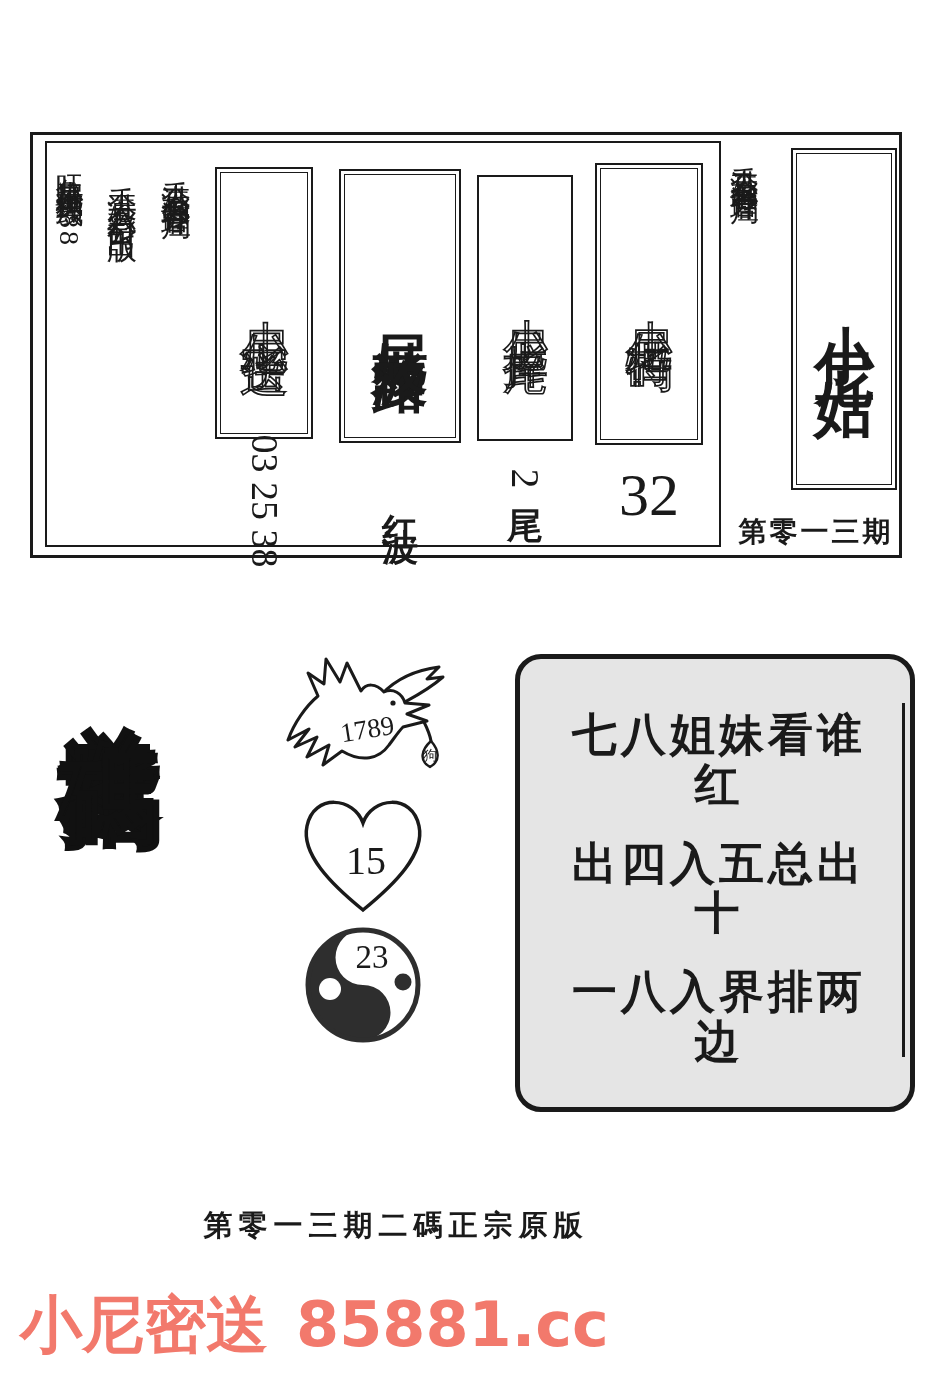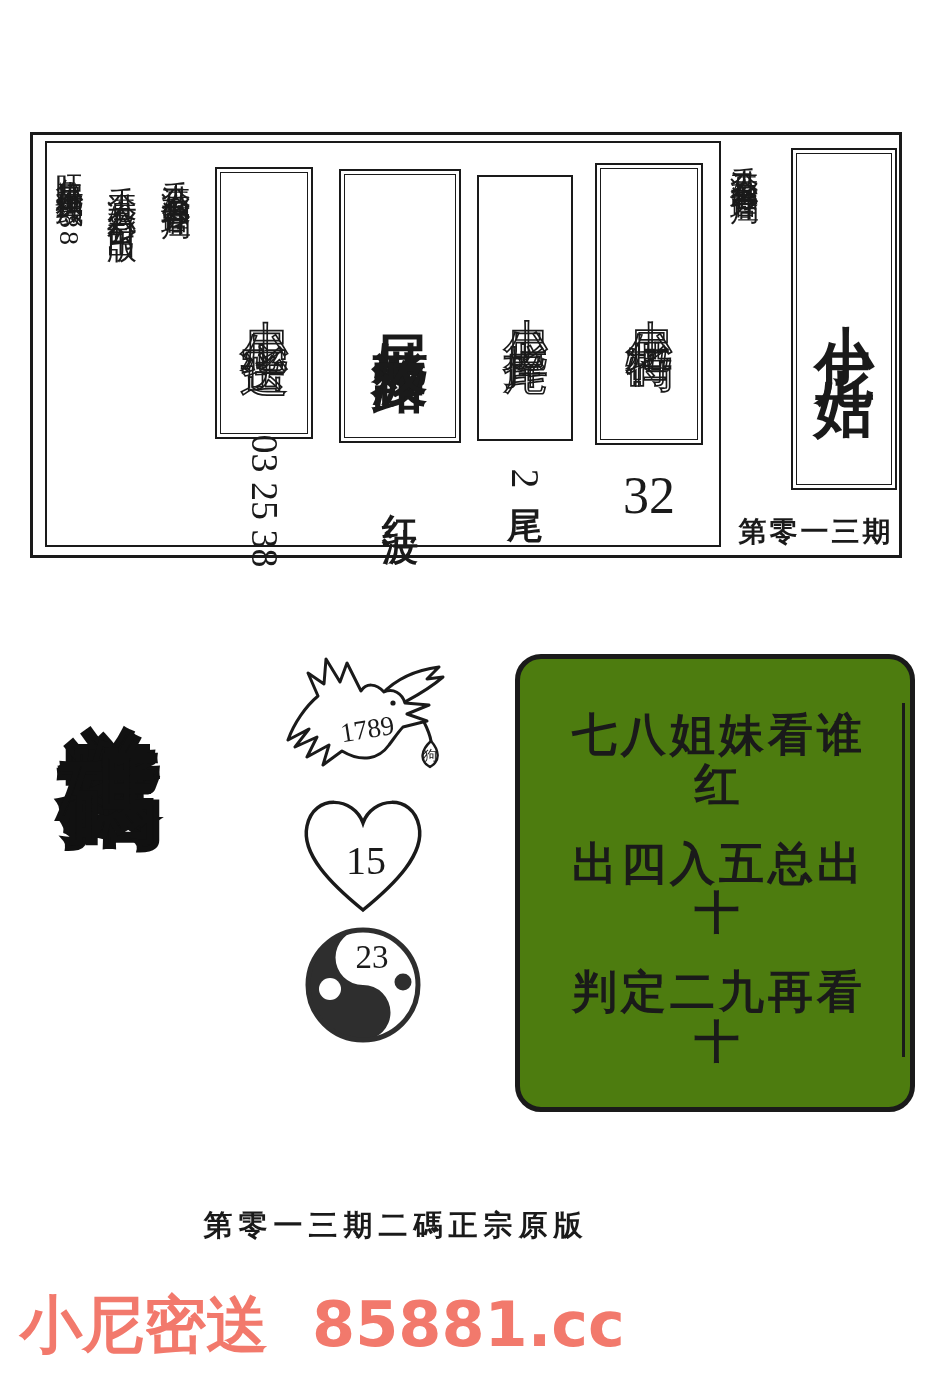--- a/index.html
+++ b/index.html
@@ -33,36 +33,36 @@
   .rot90{transform:rotate(90deg);white-space:nowrap;font-family:var(--serif);}
 
   
   .brand{position:absolute;left:60px;top:644px;writing-mode:vertical-rl;text-orientation:upright;
          font-family:var(--sans);font-size:102px;font-weight:900;letter-spacing:7px;line-height:1;
          color:#111;-webkit-text-stroke:2.5px #111;}
 
   .art{position:absolute;}
 
   .verse-box{position:absolute;left:515px;top:654px;width:400px;height:458px;
-             border:5px solid var(--ink);border-radius:26px;background:#4d7c0f;
+             border:5px solid var(--ink);border-radius:26px;background:#e5e5e5;
              display:flex;flex-direction:column;justify-content:space-between;
              padding:52px 22px 40px 30px;}
   .verse-box::after{content:"";position:absolute;top:44px;bottom:50px;right:5px;width:0;
              border-right:3.5px solid var(--ink);}
   .verse-line{font-size:45px;font-weight:bold;text-align:center;letter-spacing:4px;line-height:1.1;}
 
   .caption{position:absolute;left:0;top:1206px;width:792px;text-align:center;
            font-size:29px;font-weight:bold;letter-spacing:6px;}
 
   .footer{position:absolute;left:20px;top:1294px;font-family:var(--sans);
           font-size:62px;font-weight:800;color:var(--accent);line-height:1;white-space:nowrap;}
-  .footer .domain-part{margin-left:44px;}
+  .footer .domain-part{margin-left:28px;}
 
   .issue{position:absolute;text-align:center;font-size:28px;letter-spacing:3px;font-weight:bold;}
-  .num-big{font-family:var(--serif);font-size:52px;}
+  .num-big{font-family:var(--serif);font-size:60px;}
   svg text{font-family:var(--serif);}
 </style>
 </head>
 <body>
 
 <div class="page">
 
   <div class="outer-box">
 
     <div class="inner-box">
@@ -138,21 +138,21 @@
     <path d="M63,4 A55,55 0 0 0 63,114 A27.5,27.5 0 0 0 63,59 A27.5,27.5 0 0 1 63,4 Z" fill="#2e2e2e"></path>
     <circle cx="30" cy="63" r="11" fill="#ffffff"></circle>
     <circle cx="103" cy="56" r="8.5" fill="#2e2e2e"></circle>
     <circle cx="63" cy="59" r="55" fill="none" stroke="#2e2e2e" stroke-width="5"></circle>
     <text x="72" y="42" font-size="33" text-anchor="middle" fill="#1a1a1a">23</text>
   </svg>
 
   <div class="verse-box">
     <div class="verse-line">七八姐妹看谁红</div>
     <div class="verse-line">出四入五总出十</div>
-    <div class="verse-line">判定二九再看十</div>
+    <div class="verse-line">一八入界排两边</div>
   </div>
 
   <div class="caption">第零一三期二碼正宗原版</div>
 
   <div class="footer">
     <span>小尼密送</span><span class="domain-part">85881.cc</span>
   </div>
 
 </div>
 

